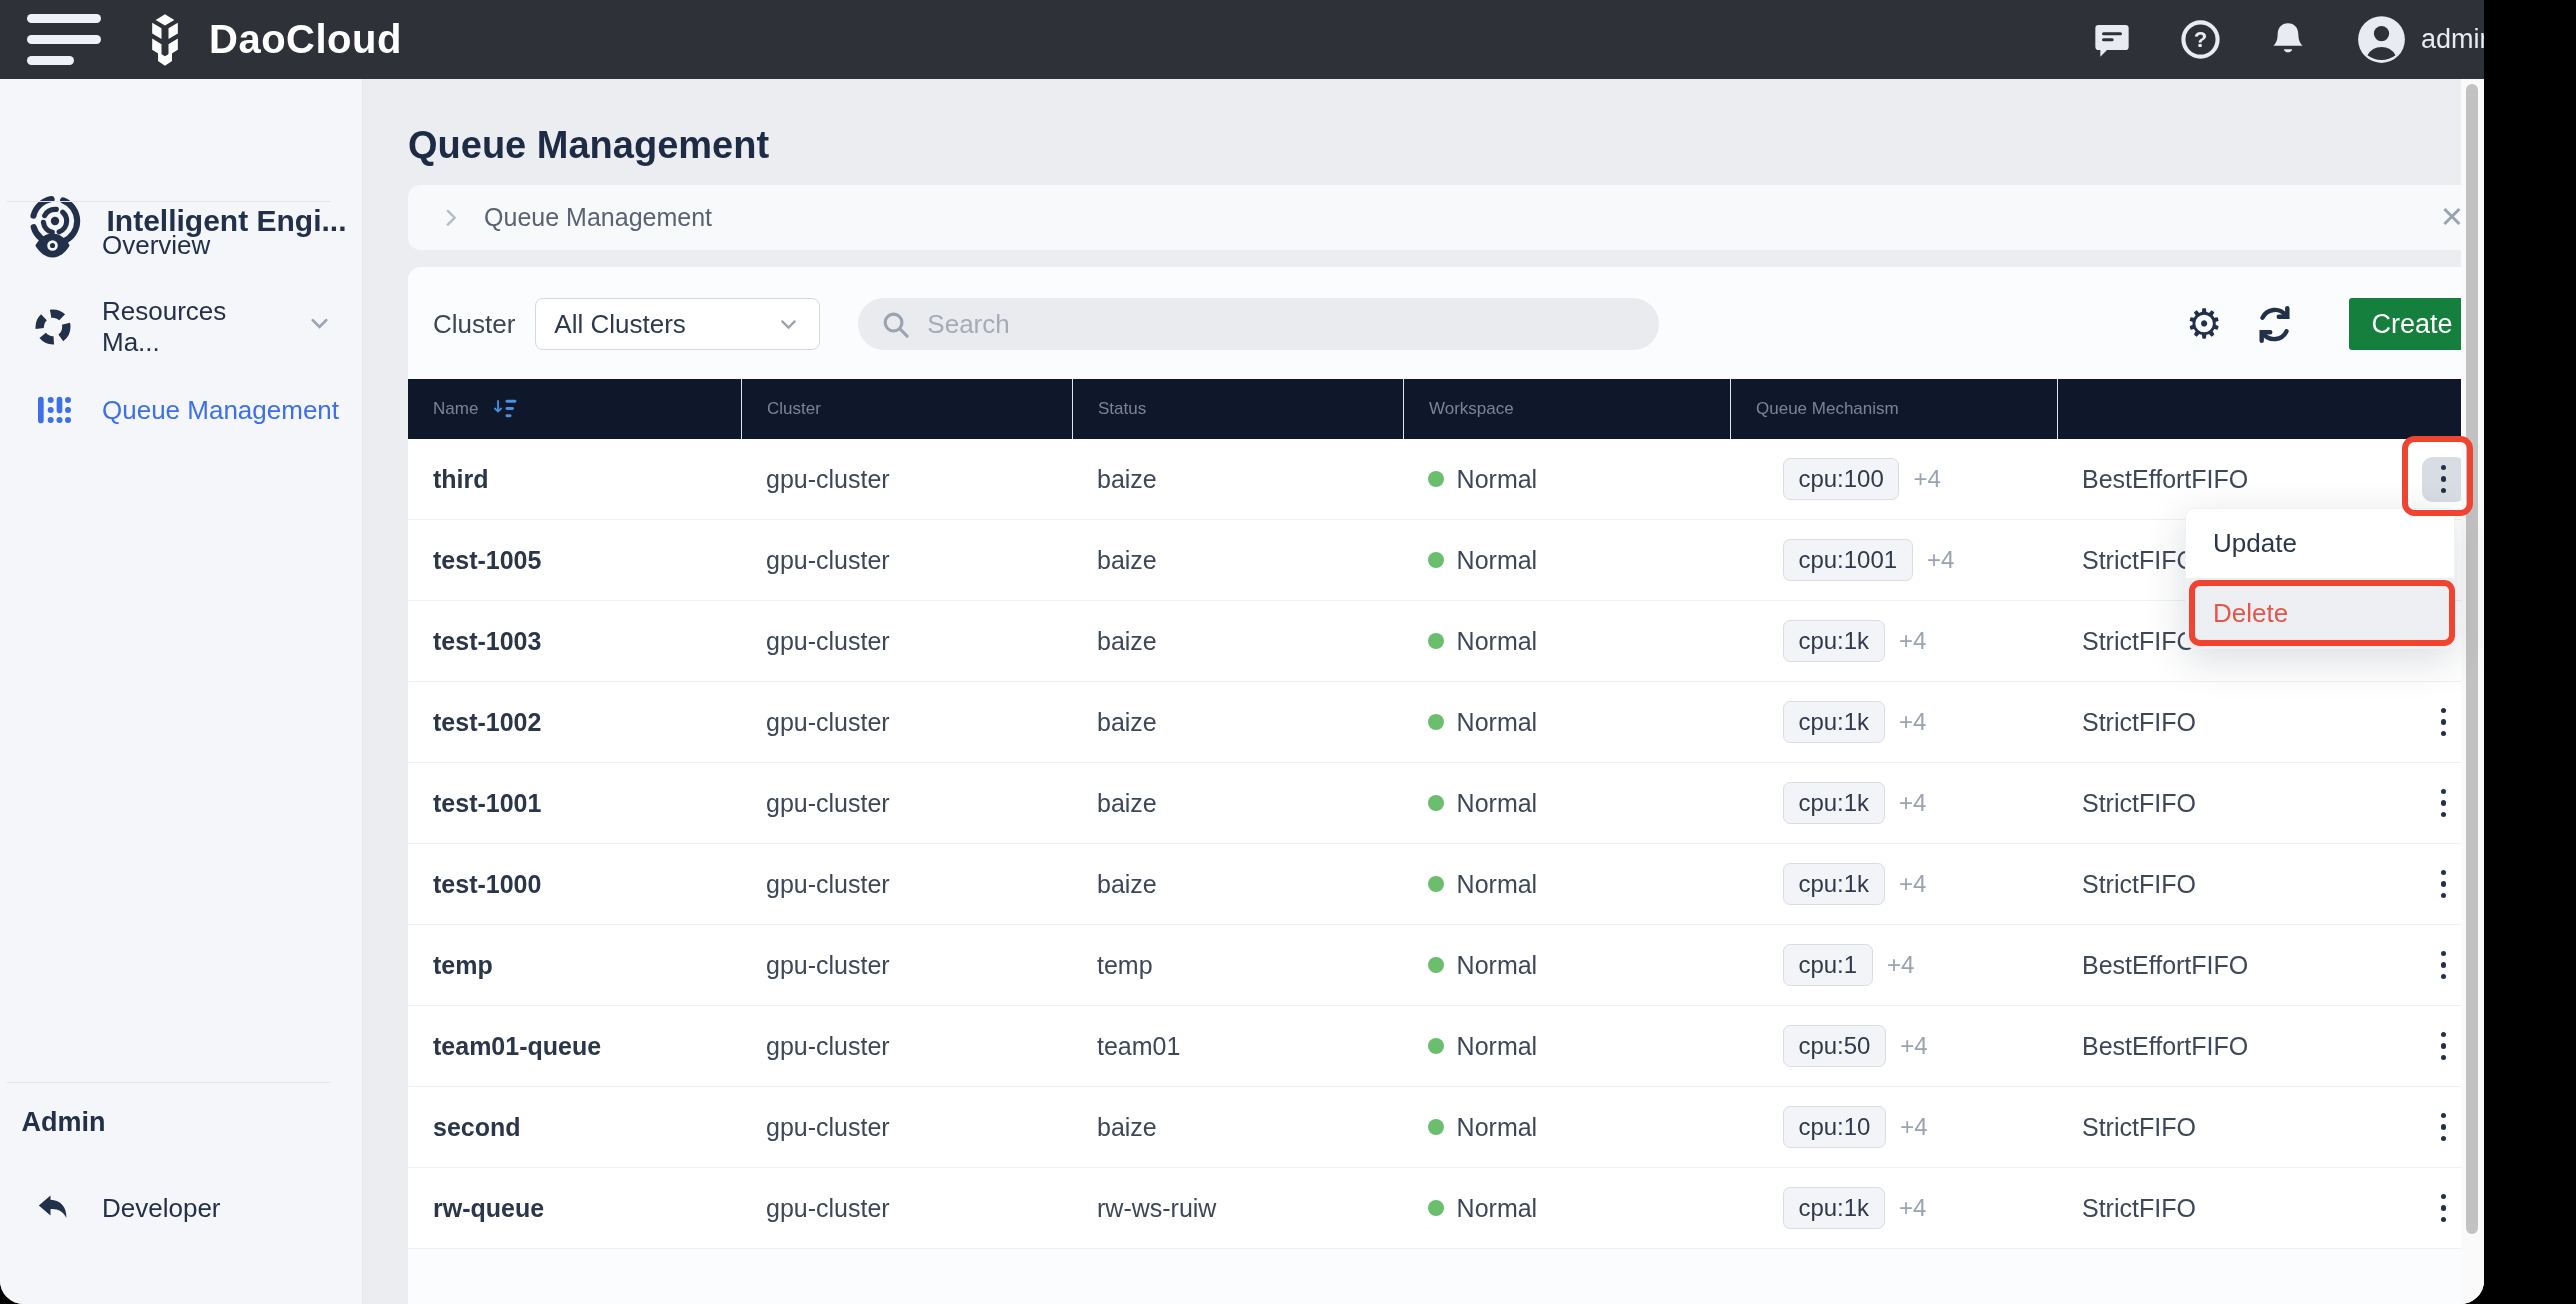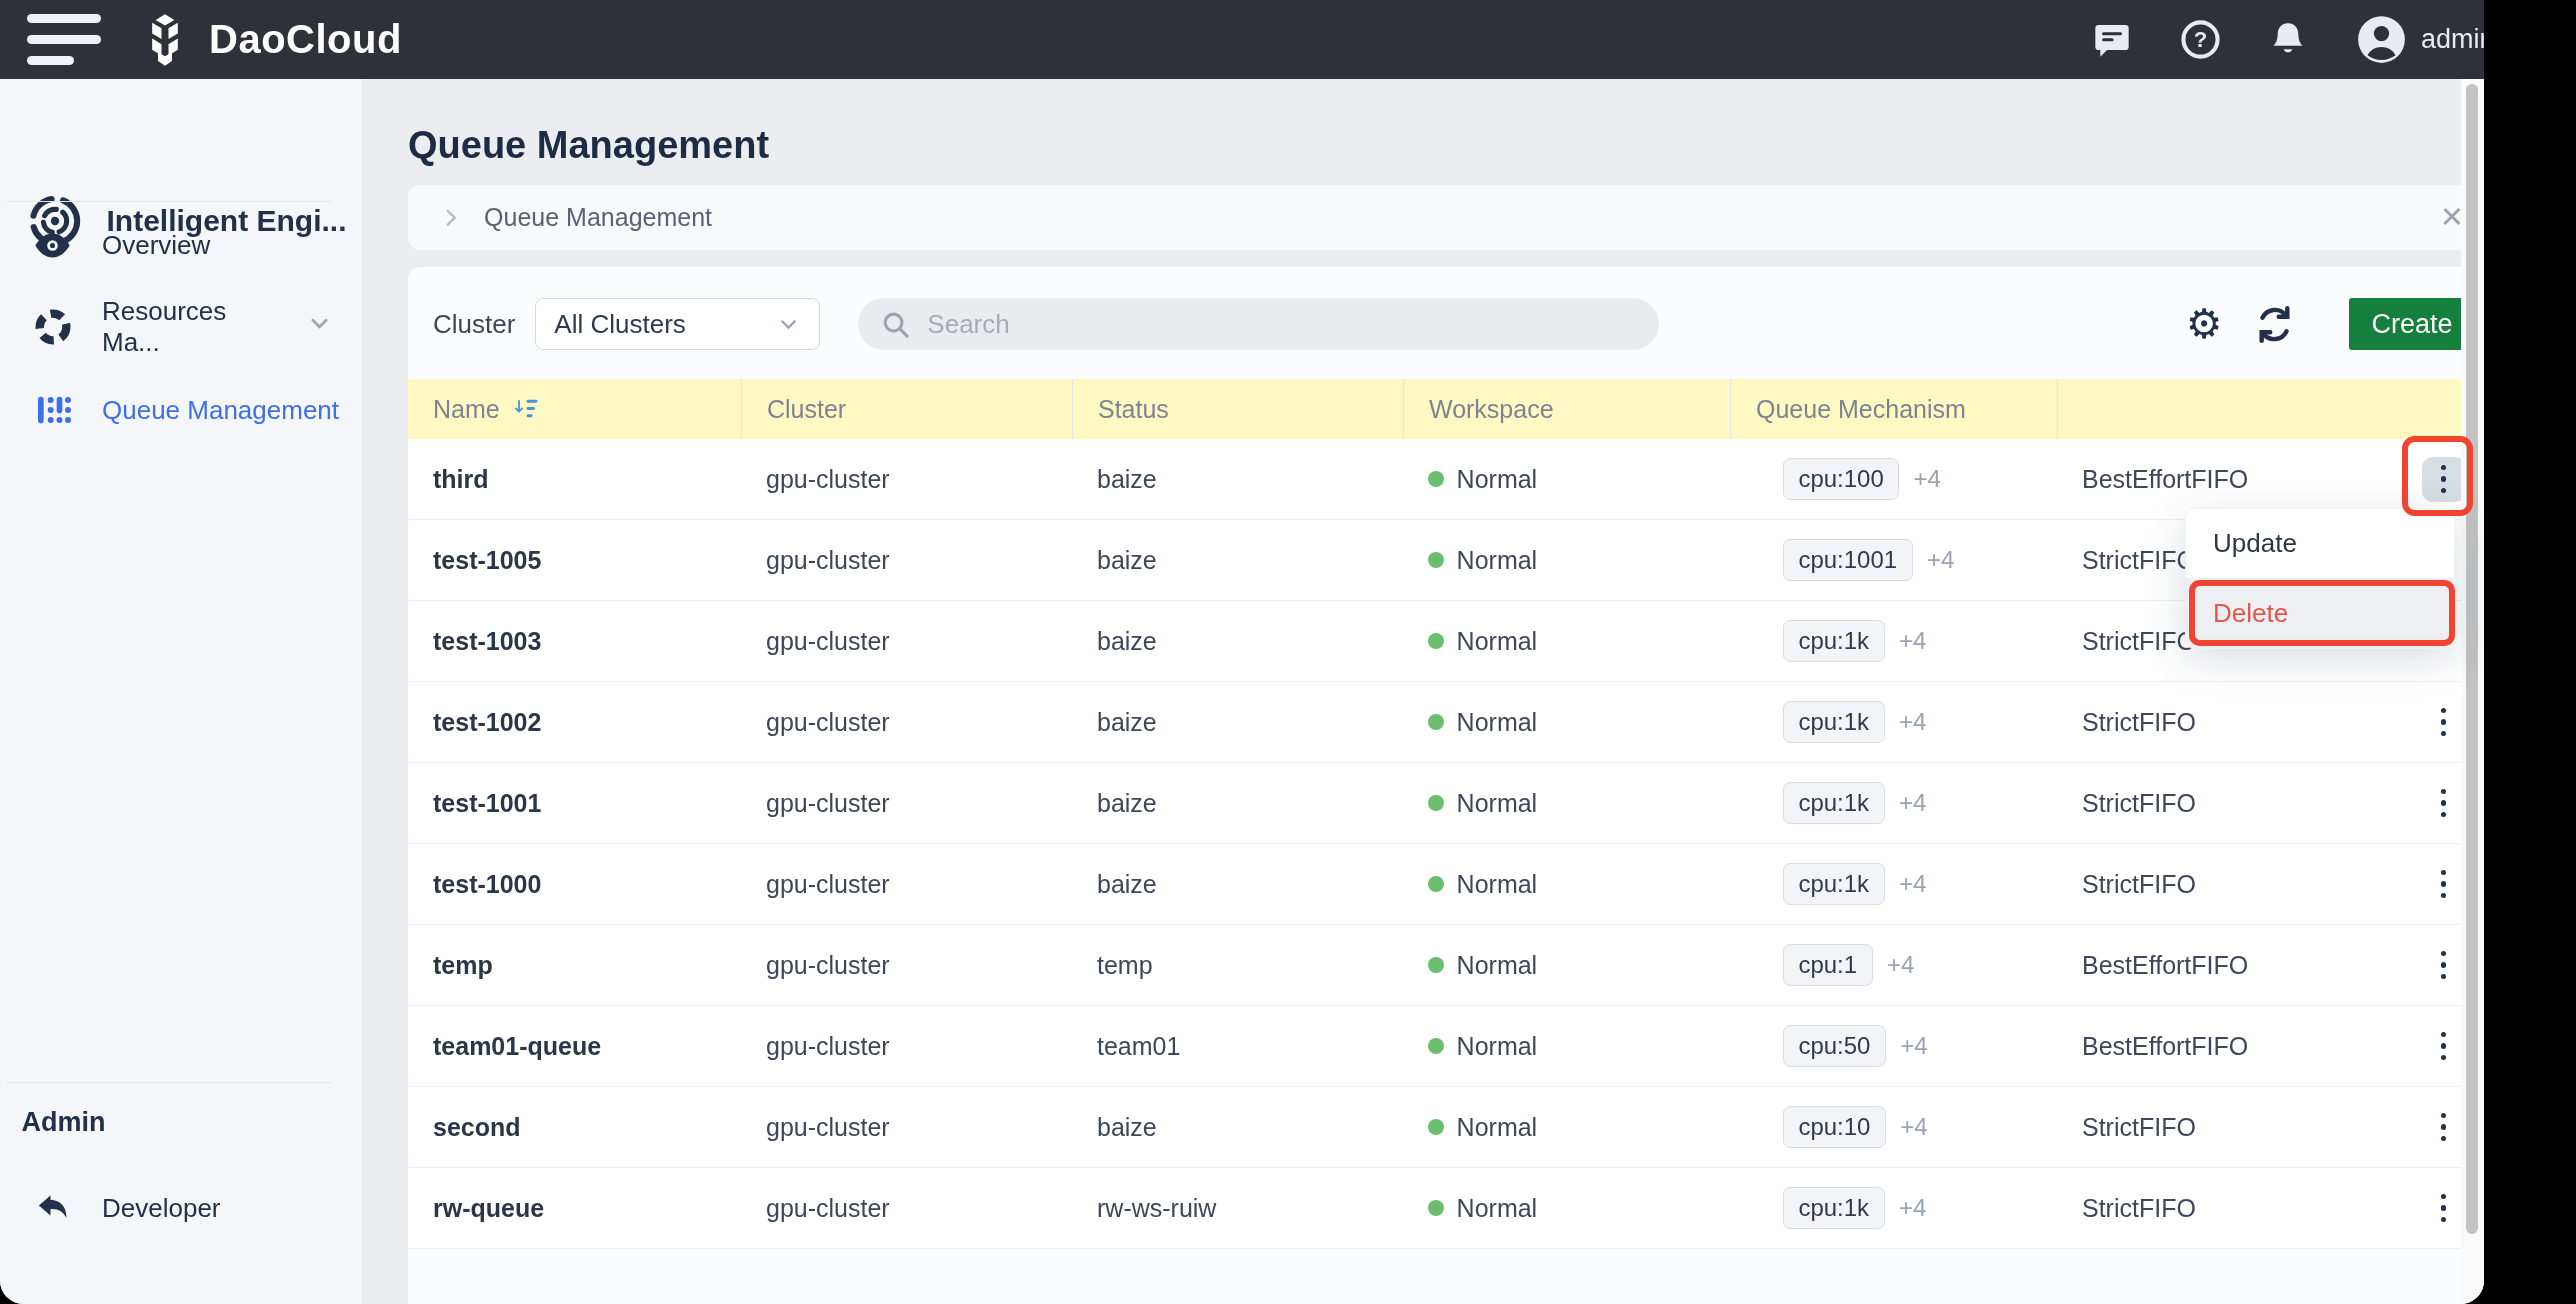--- a/index.html
+++ b/index.html
@@ -62,21 +62,21 @@
   .search-pill input::placeholder{color:#a5acb7;}
   .tool-icons{margin-left:auto;display:flex;align-items:center;gap:31px;}
   .gear{font-size:41px;color:#22304a;cursor:pointer;line-height:1;}
   .refresh{width:41px;height:41px;color:#22304a;cursor:pointer;display:flex;}
   .create-btn{margin-left:23.5px;width:126px;height:52px;background:#15803d;color:#fff;border:none;
     border-radius:3px;font-size:27px;cursor:pointer;font-family:"Liberation Sans",sans-serif;}
 
   
   .table{position:absolute;left:0;top:112px;right:0;}
   .tr{display:grid;grid-template-columns:333px 331px 331px 327px 327px 335px 1fr;align-items:center;}
-  .thead{height:60px;background:#fef9c3;color:#7c8494;font-size:25px;}
+  .thead{height:60px;background:#0f172a;color:#7c8494;font-size:17px;}
   .thead .th{padding-left:25px;height:60px;display:flex;align-items:center;gap:12.6px;}
   .thead .th + .th{border-left:0.9px solid #e2e5ea;}
   .tbody .tr{height:81px;border-bottom:0.9px solid #eef0f3;background:#fff;font-size:25px;color:#3e4757;}
   .td{padding-left:25px;}
   .td-name{font-weight:bold;color:#2b3648;}
   .status-cell{display:flex;align-items:center;gap:12.6px;}
   .dot{width:16px;height:16px;border-radius:50%;background:#6abe6e;flex:0 0 16px;}
   .quota-cell{display:flex;align-items:center;}
   .chip{display:inline-block;padding:6.3px 14.4px;border:1.8px solid #d9dce3;border-radius:7.2px;
     background:#f3f4f7;color:#2f3a4c;font-size:24px;margin-left:28px;}

